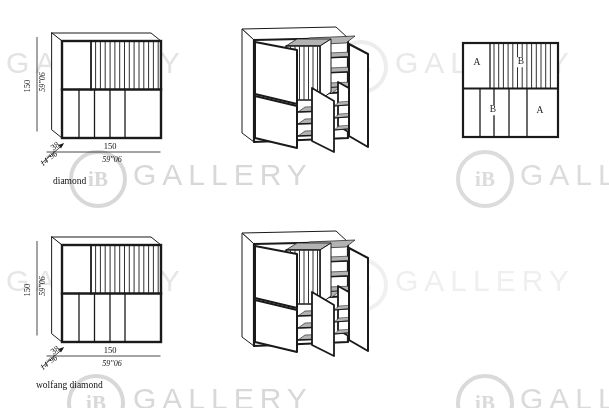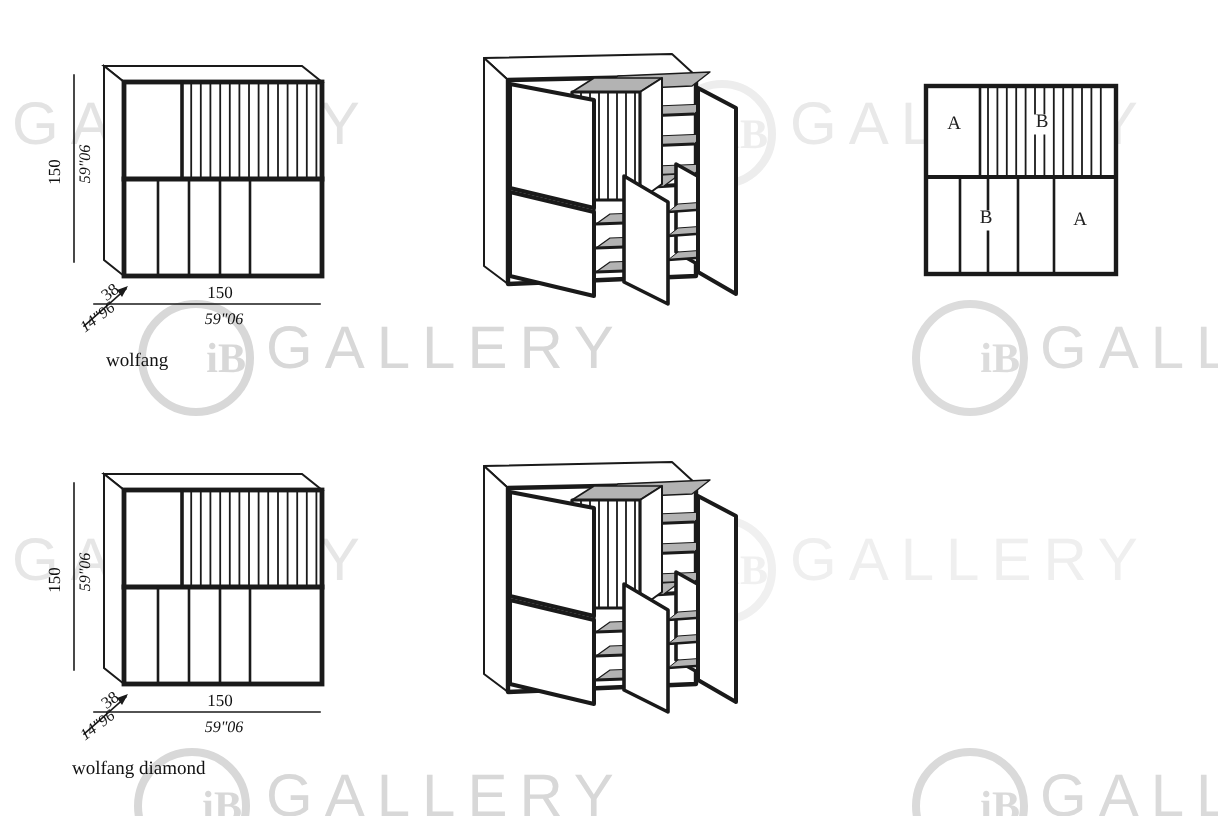--- a/index.html
+++ b/index.html
@@ -24,21 +24,21 @@
     transform:translate(-50%,-50%);background:#fff;padding:0 1px;line-height:1;
   }
   .wm{position:absolute;inset:0;z-index:0;}
   .fg{position:absolute;inset:0;z-index:1;pointer-events:none;}
   .wm-text{
     position:absolute;font-family:"Liberation Sans",sans-serif;
     font-size:30px;letter-spacing:6px;font-weight:400;line-height:1;white-space:nowrap;
   }
   .wm-logo{
     position:absolute;width:46px;height:46px;border-radius:50%;
-    display:flex;align-items:center;justify-content:flex-end;
+    display:flex;align-items:center;justify-content:center;
     font-family:"Liberation Serif",serif;font-weight:bold;font-size:21px;line-height:1;
   }
 </style>
 </head>
 <body>
 
 <div class="canvas">
 
   <div class="wm">
 
@@ -217,21 +217,21 @@
     <span class="cfg-letter" style="left:521px;top:62px">B</span>
     <span class="cfg-letter" style="left:493px;top:110px">B</span>
     <span class="cfg-letter" style="left:540px;top:111px">A</span>
 
     <span class="dim r90" style="left:27px;top:86px">150</span>
     <span class="dim i r90" style="left:43px;top:82px">59"06</span>
     <span class="dim" style="left:110px;top:146px">150</span>
     <span class="dim i" style="left:112px;top:160px">59"06</span>
     <span class="dim r37" style="left:55px;top:146px">38</span>
     <span class="dim i r37" style="left:49px;top:159px">14"96</span>
-    <span class="prod-name" style="left:53px;top:177px">wolfang</span>
+    <span class="prod-name" style="left:53px;top:177px">diamond</span>
 
     <span class="dim r90" style="left:27px;top:290px">150</span>
     <span class="dim i r90" style="left:43px;top:286px">59"06</span>
     <span class="dim" style="left:110px;top:350px">150</span>
     <span class="dim i" style="left:112px;top:364px">59"06</span>
     <span class="dim r37" style="left:55px;top:350px">38</span>
     <span class="dim i r37" style="left:49px;top:363px">14"96</span>
     <span class="prod-name" style="left:36px;top:381px">wolfang diamond</span>
   </div>
 </div>

